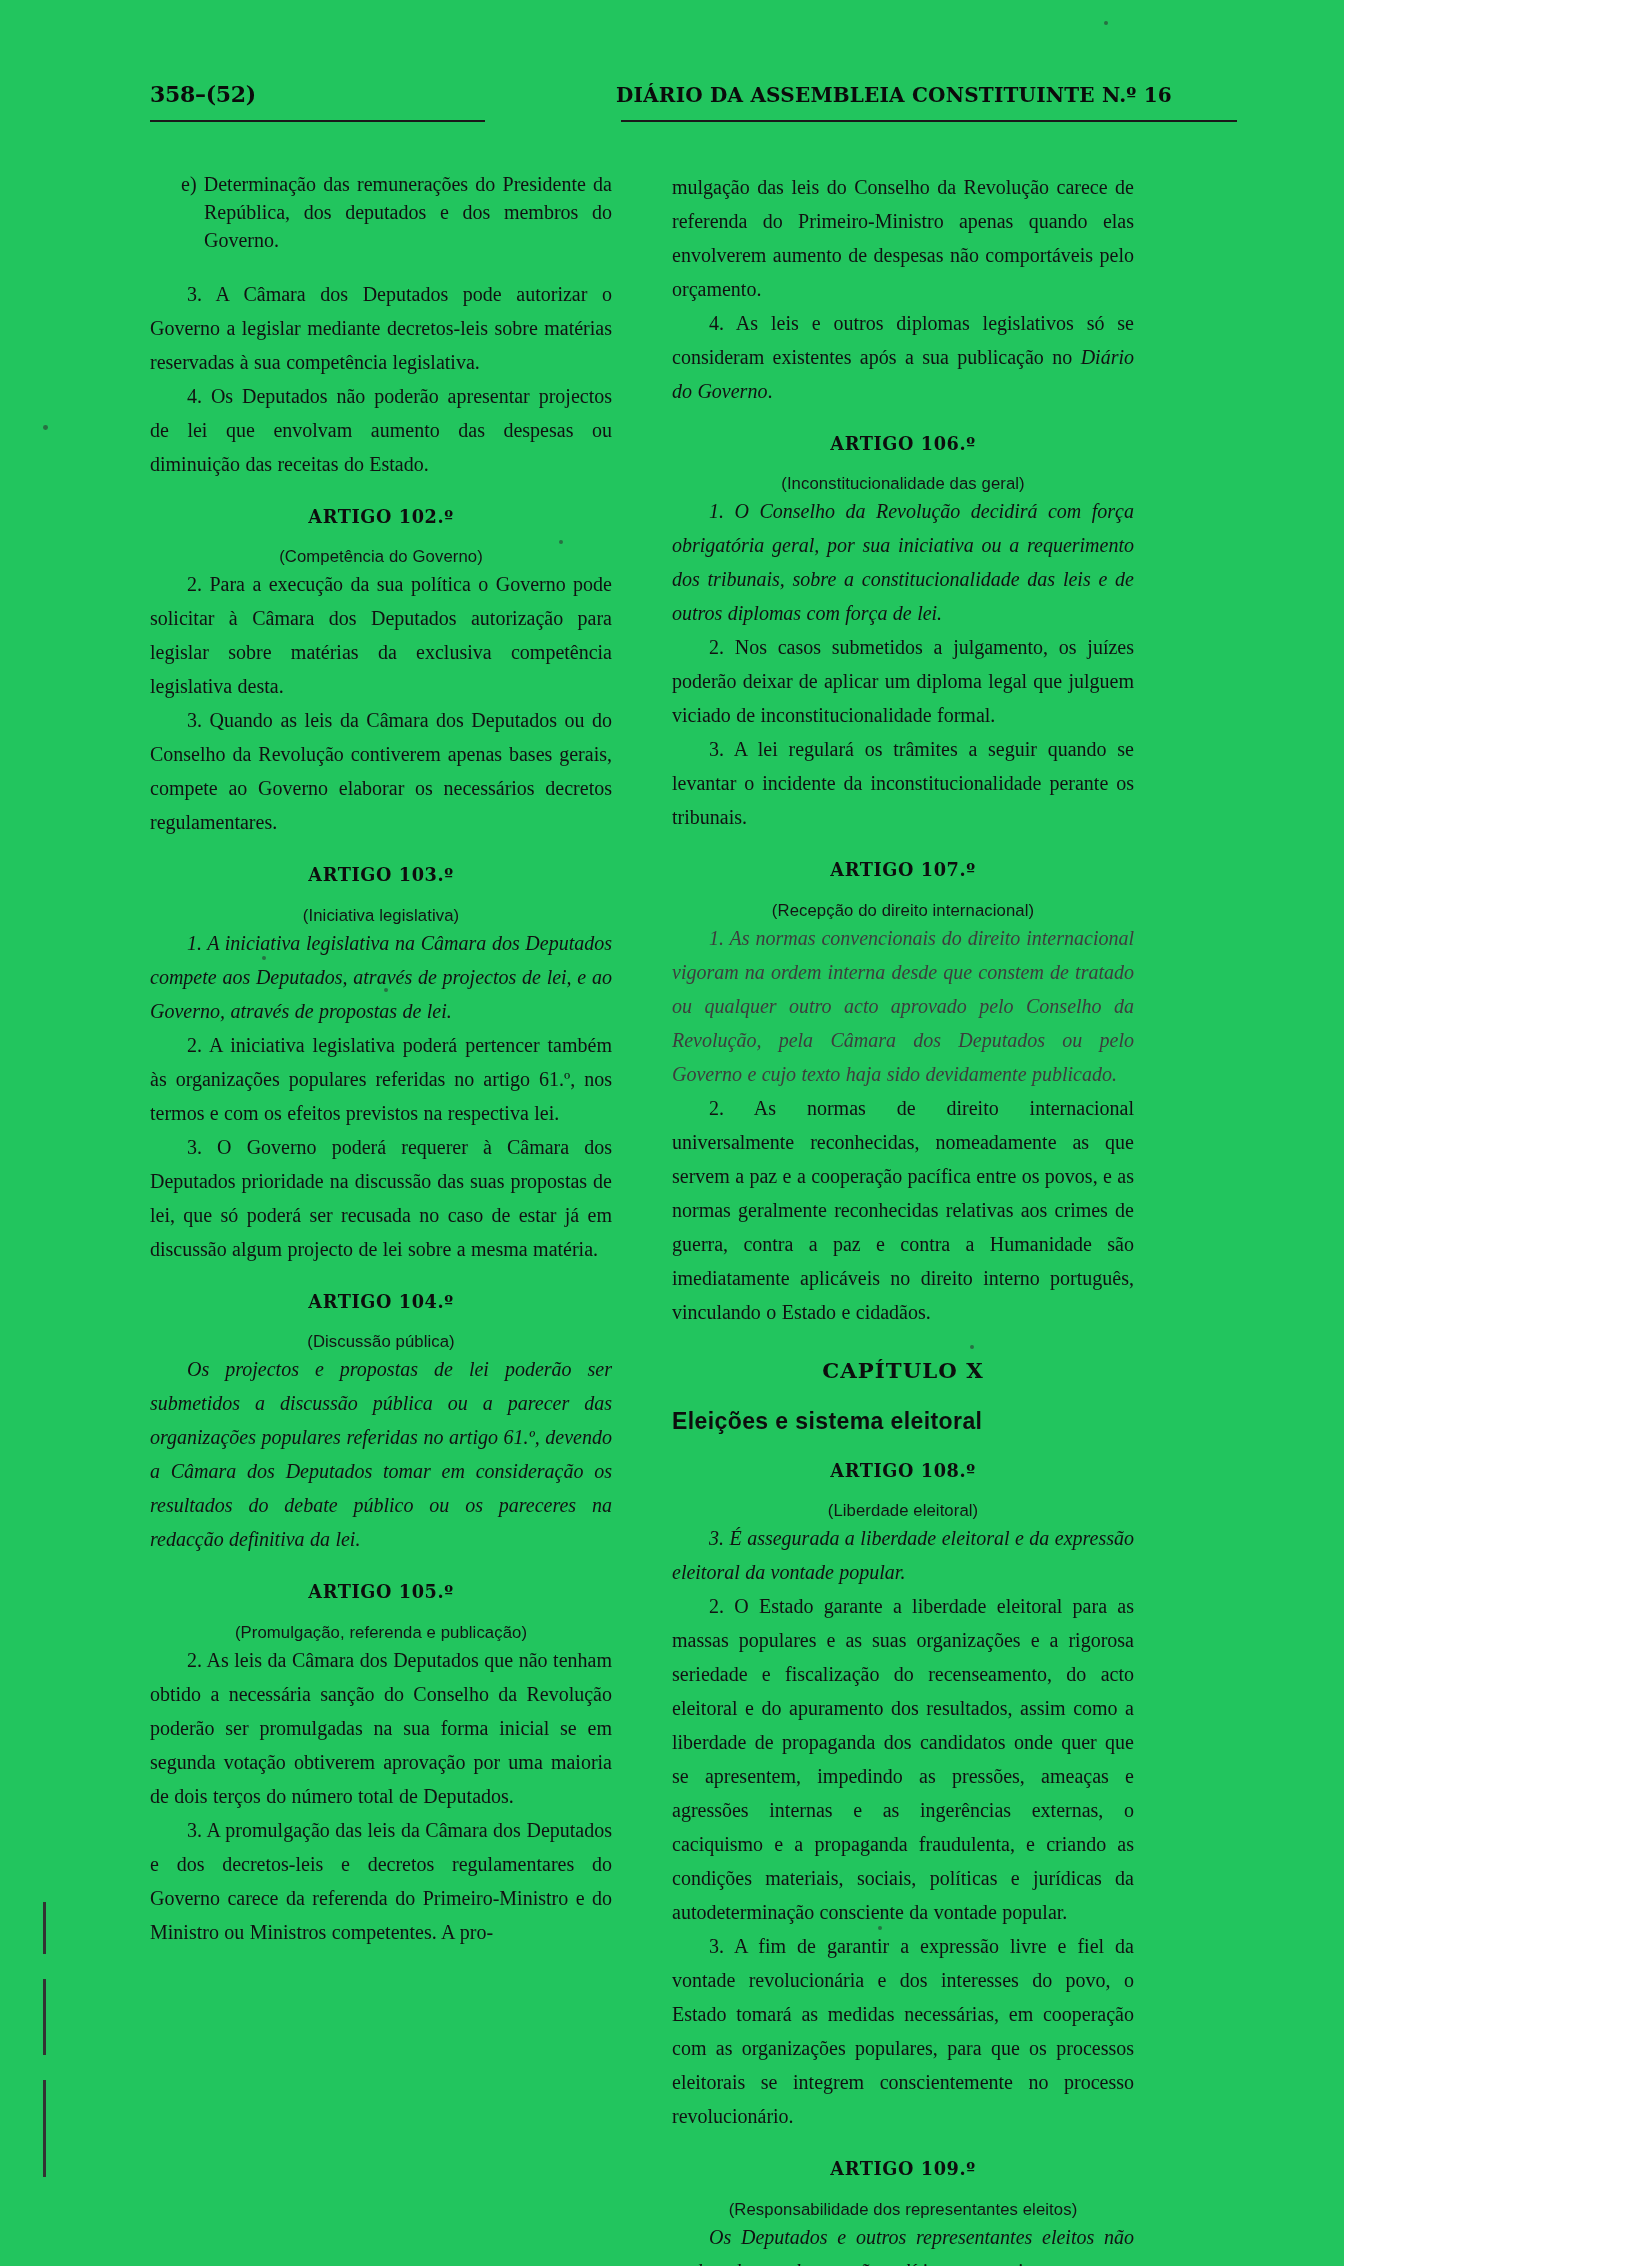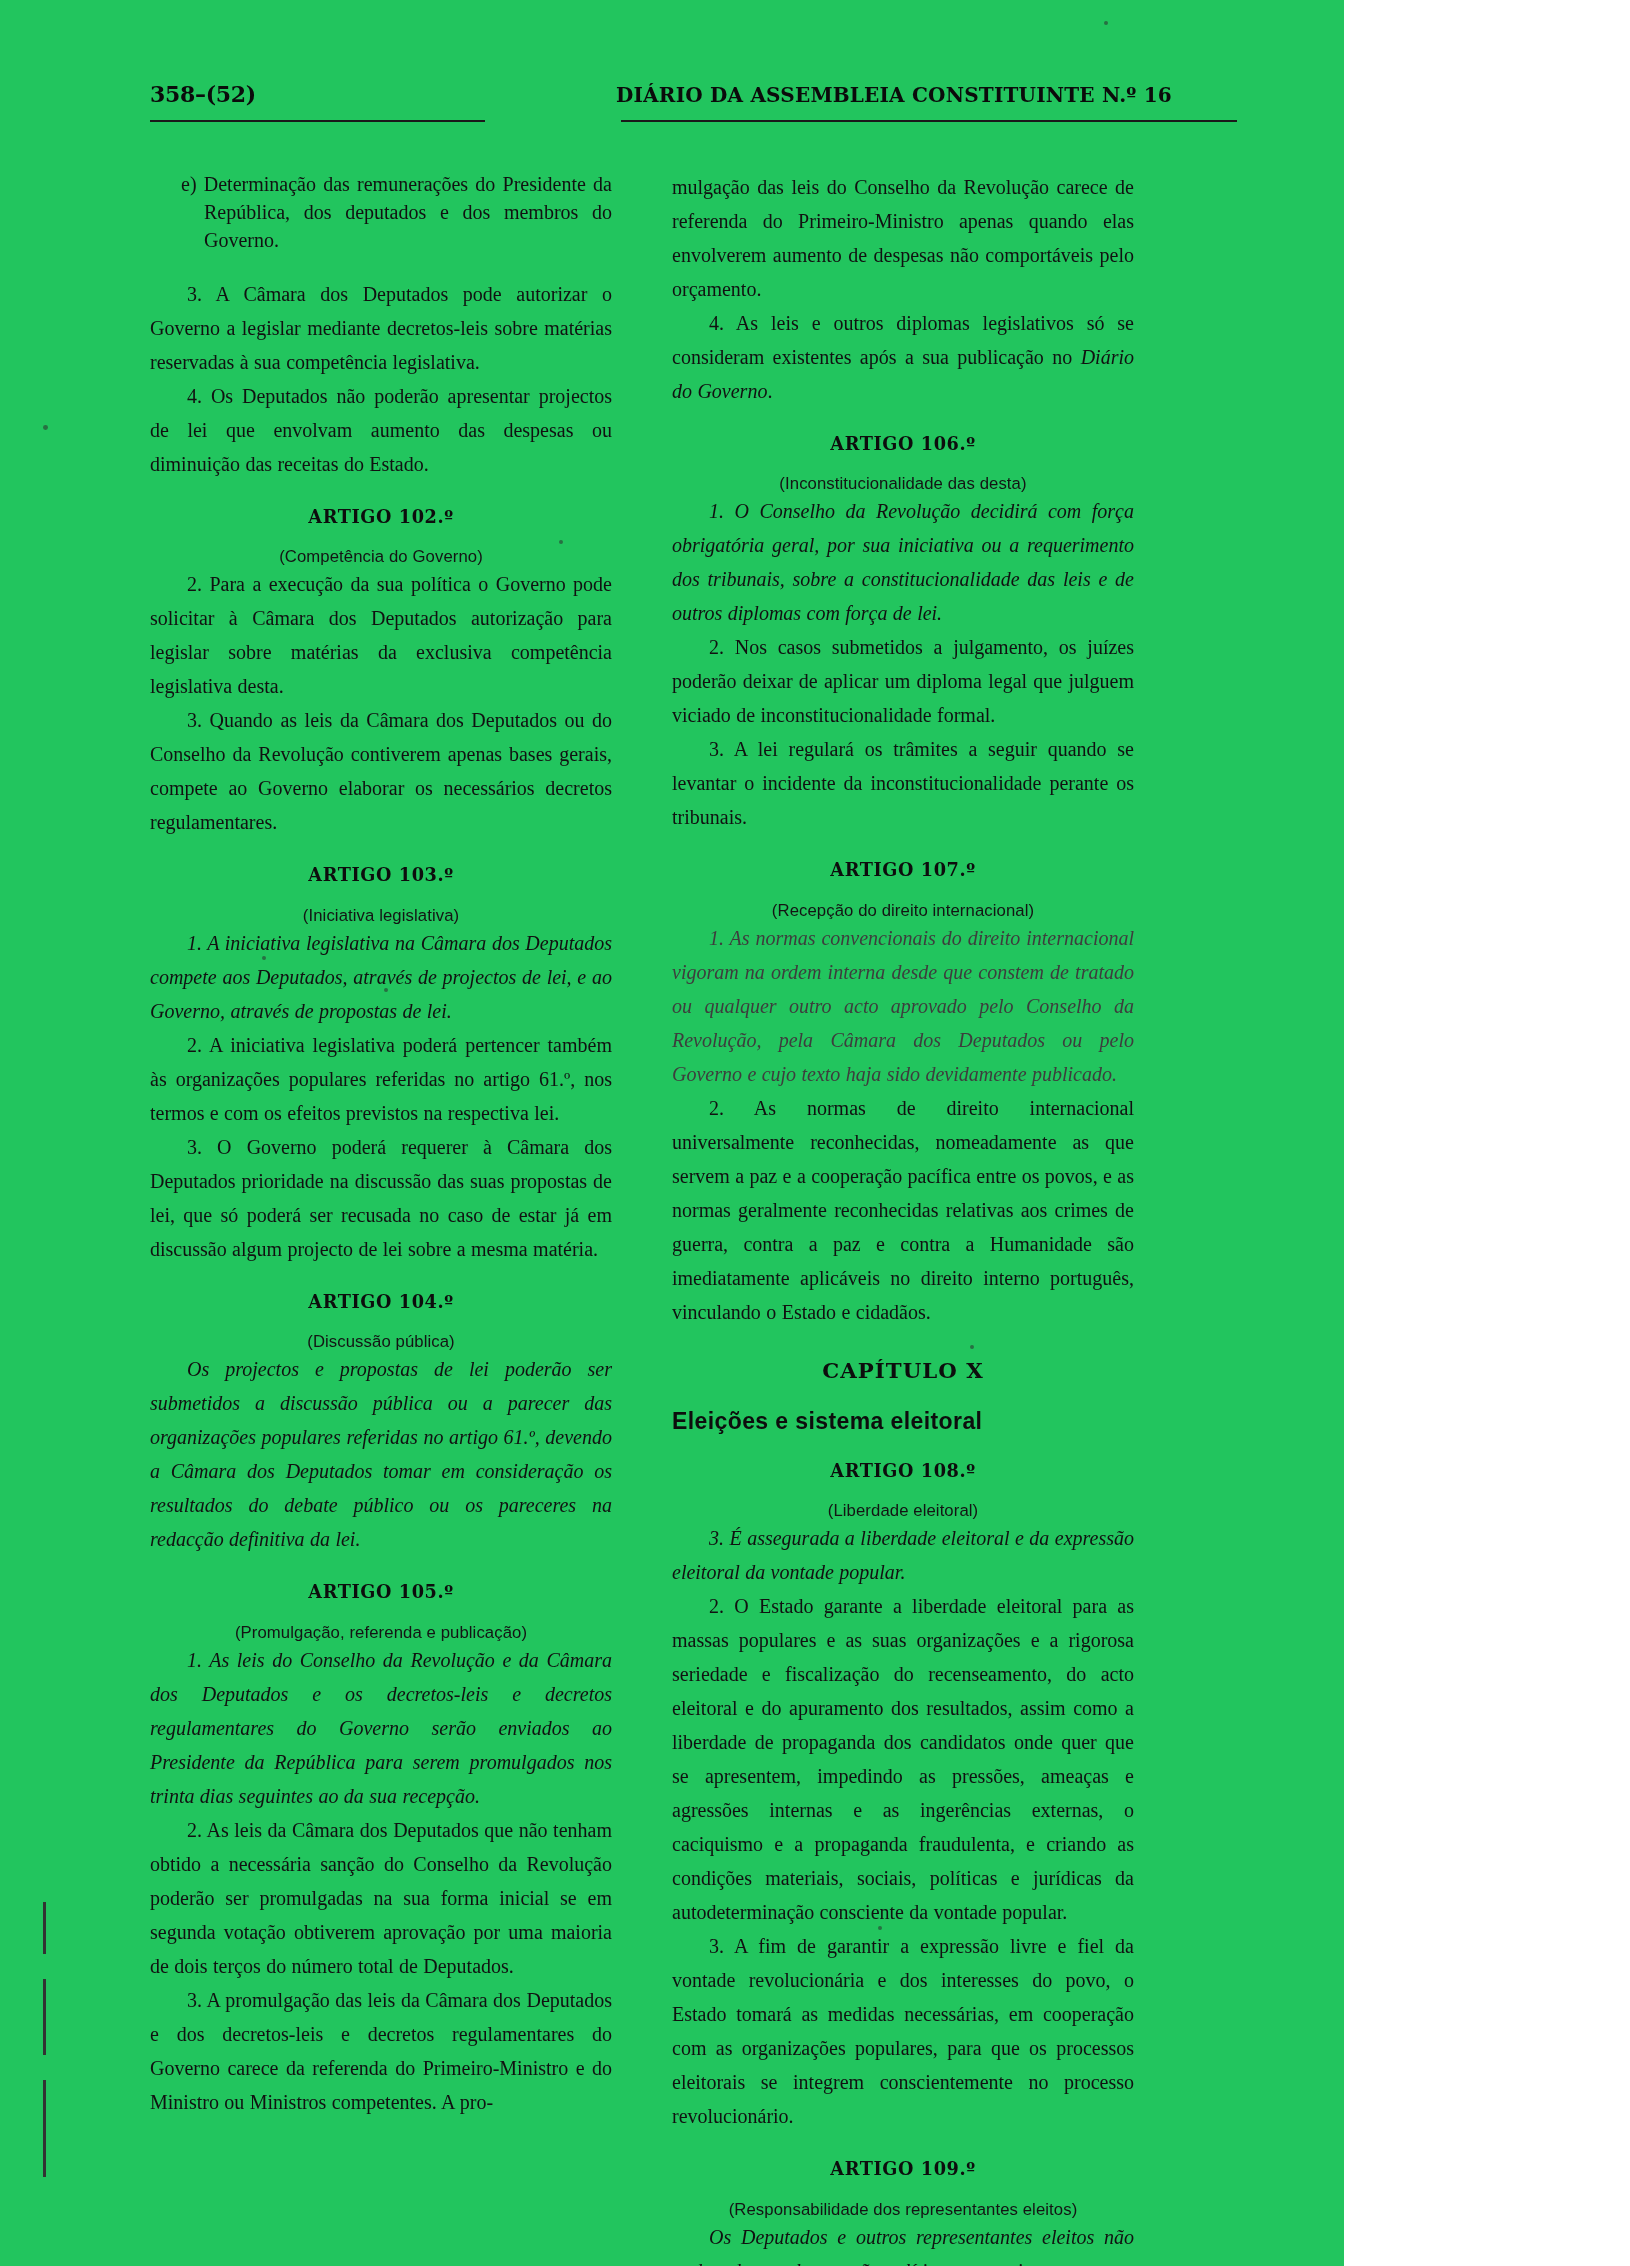--- a/index.html
+++ b/index.html
@@ -219,33 +219,32 @@
       <p class="body">3. O Governo poderá requerer à Câmara dos Deputados prioridade na discussão das suas propostas de lei, que só poderá ser recusada no caso de estar já em discussão algum projecto de lei sobre a mesma matéria.</p>
 
       <h3 class="artigo">ARTIGO 104.º</h3>
       <h4 class="epigrafe">(Discussão pública)</h4>
 
       <p class="body after-head">Os projectos e propostas de lei poderão ser submetidos a discussão pública ou a parecer das organizações populares referidas no artigo 61.º, devendo a Câmara dos Deputados tomar em consideração os resultados do debate público ou os pareceres na redacção definitiva da lei.</p>
 
       <h3 class="artigo">ARTIGO 105.º</h3>
       <h4 class="epigrafe">(Promulgação, referenda e publicação)</h4>
 
-      <p class="body after-head">1. As leis do Conselho da Revolução e da Câmara dos Deputados e os decretos-leis e decretos regulamentares do Governo serão enviados ao Presidente da República para serem promulgados nos trinta dias seguintes ao da sua recepção.</p>
       <p class="body">2. As leis da Câmara dos Deputados que não tenham obtido a necessária sanção do Conselho da Revolução poderão ser promulgadas na sua forma inicial se em segunda votação obtiverem aprovação por uma maioria de dois terços do número total de Deputados.</p>
       <p class="body">3. A promulgação das leis da Câmara dos Deputados e dos decretos-leis e decretos regulamentares do Governo carece da referenda do Primeiro-Ministro e do Ministro ou Ministros competentes. A pro-</p>
     </div>
 
     <div class="col">
 
       <p class="body noindent">mulgação das leis do Conselho da Revolução carece de referenda do Primeiro-Ministro apenas quando elas envolverem aumento de despesas não comportáveis pelo orçamento.</p>
 
       <p class="body"><span>4. As leis e outros diplomas legislativos só se consideram existentes após a sua publicação no </span><i class="ital">Diário do Governo</i><span>.</span></p>
 
       <h3 class="artigo">ARTIGO 106.º</h3>
-      <h4 class="epigrafe">(Inconstitucionalidade das desta)</h4>
+      <h4 class="epigrafe">(Inconstitucionalidade das geral)</h4>
 
       <p class="body after-head">1. O Conselho da Revolução decidirá com força obrigatória geral, por sua iniciativa ou a requerimento dos tribunais, sobre a constitucionalidade das leis e de outros diplomas com força de lei.</p>
       <p class="body">2. Nos casos submetidos a julgamento, os juízes poderão deixar de aplicar um diploma legal que julguem viciado de inconstitucionalidade formal.</p>
       <p class="body">3. A lei regulará os trâmites a seguir quando se levantar o incidente da inconstitucionalidade perante os tribunais.</p>
 
       <h3 class="artigo">ARTIGO 107.º</h3>
       <h4 class="epigrafe">(Recepção do direito internacional)</h4>
 
       <p class="body after-head faint">1. As normas convencionais do direito internacional vigoram na ordem interna desde que constem de tratado ou qualquer outro acto aprovado pelo Conselho da Revolução, pela Câmara dos Deputados ou pelo Governo e cujo texto haja sido devidamente publicado.</p>
       <p class="body">2. As normas de direito internacional universalmente reconhecidas, nomeadamente as que servem a paz e a cooperação pacífica entre os povos, e as normas geralmente reconhecidas relativas aos crimes de guerra, contra a paz e contra a Humanidade são imediatamente aplicáveis no direito interno português, vinculando o Estado e cidadãos.</p>

